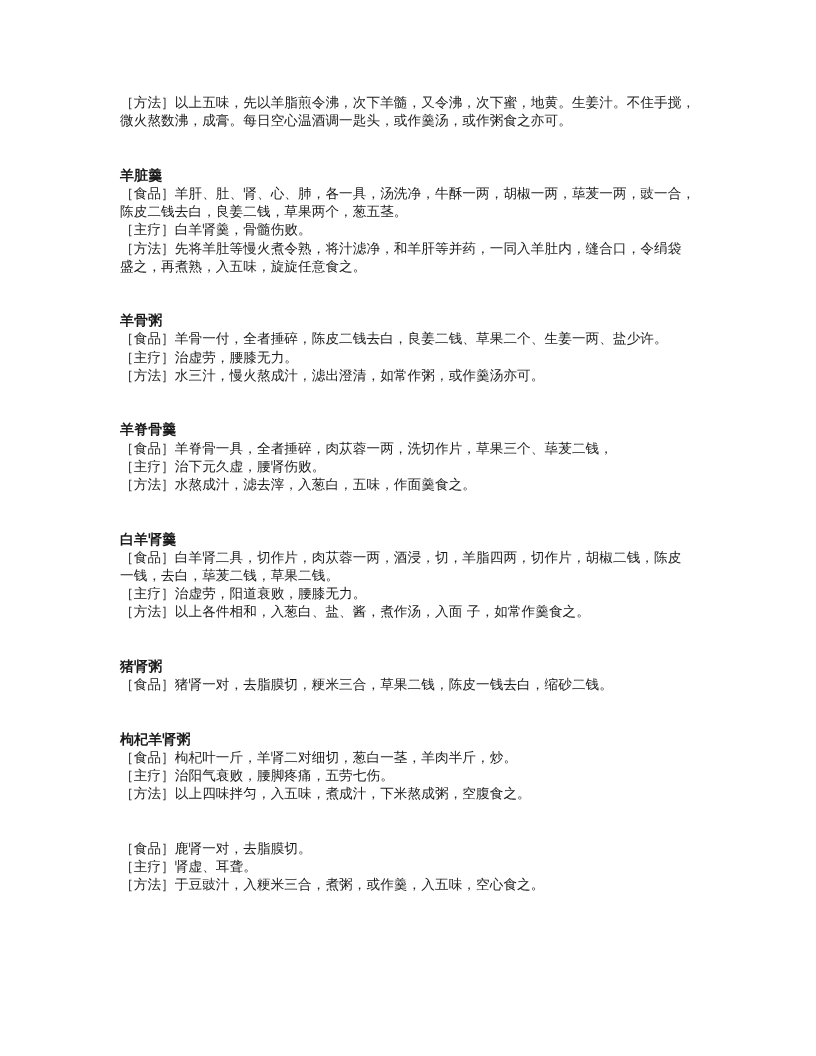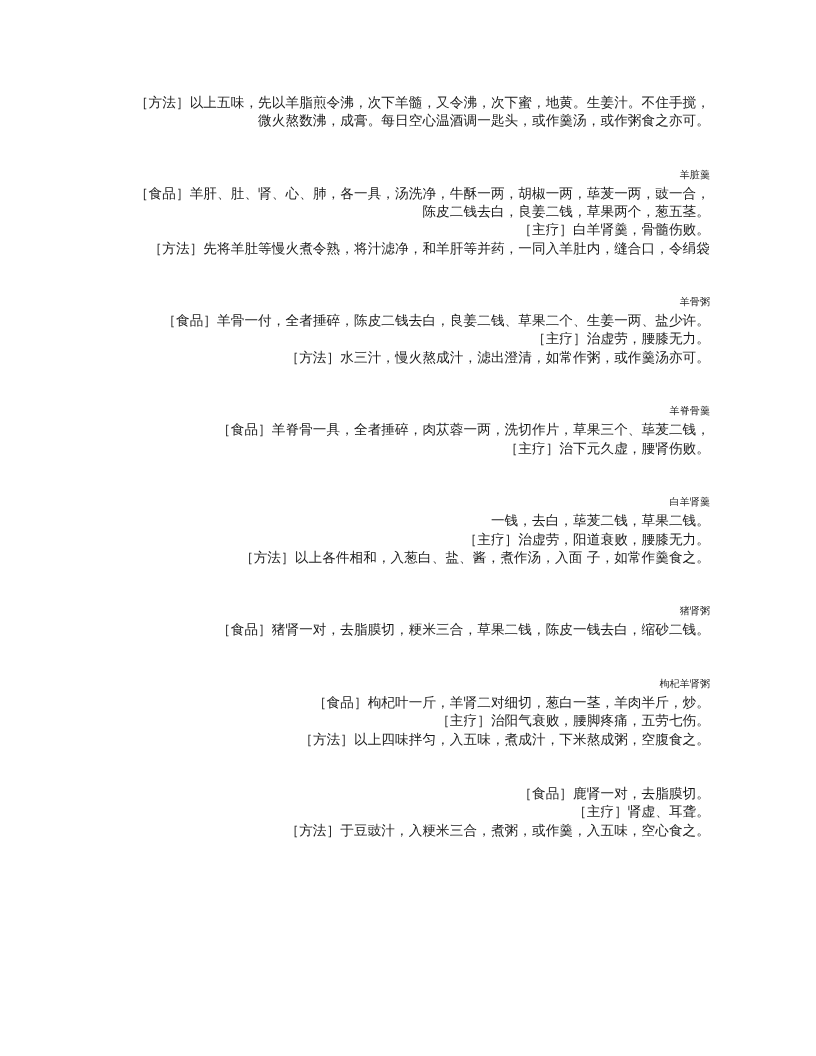--- a/index.html
+++ b/index.html
@@ -20,70 +20,73 @@
       left: 120px;
       top: 93px;
       width: 590px;
     }
     .line {
       height: 18.2px;
       line-height: 18.2px;
       font-size: 13.6px;
       white-space: pre;
       letter-spacing: 0.1px;
-      text-align: right;
     }
     .blank {
       height: 18.2px;
     }
     .title {
-      font-size: 10px;
+      font-size: 14px;
+      font-weight: bold;
     }
   </style>
 </head>
 <body>
 
 <div class="page">
 
   <div>
     <div class="line">［方法］以上五味，先以羊脂煎令沸，次下羊髓，又令沸，次下蜜，地黄。生姜汁。不住手搅，</div>
     <div class="line">微火熬数沸，成膏。每日空心温酒调一匙头，或作羹汤，或作粥食之亦可。</div>
   </div>
   <div class="blank"></div>
   <div class="blank"></div>
 
   <section>
     <div class="line title">羊脏羹</div>
     <div class="line">［食品］羊肝、肚、肾、心、肺，各一具，汤洗净，牛酥一两，胡椒一两，荜茇一两，豉一合，</div>
     <div class="line">陈皮二钱去白，良姜二钱，草果两个，葱五茎。</div>
     <div class="line">［主疗］白羊肾羹，骨髓伤败。</div>
     <div class="line">［方法］先将羊肚等慢火煮令熟，将汁滤净，和羊肝等并药，一同入羊肚内，缝合口，令绢袋</div>
+    <div class="line">盛之，再煮熟，入五味，旋旋任意食之。</div>
   </section>
   <div class="blank"></div>
   <div class="blank"></div>
 
   <section>
     <div class="line title">羊骨粥</div>
     <div class="line">［食品］羊骨一付，全者捶碎，陈皮二钱去白，良姜二钱、草果二个、生姜一两、盐少许。</div>
     <div class="line">［主疗］治虚劳，腰膝无力。</div>
     <div class="line">［方法］水三汁，慢火熬成汁，滤出澄清，如常作粥，或作羹汤亦可。</div>
   </section>
   <div class="blank"></div>
   <div class="blank"></div>
 
   <section>
     <div class="line title">羊脊骨羹</div>
     <div class="line">［食品］羊脊骨一具，全者捶碎，肉苁蓉一两，洗切作片，草果三个、荜茇二钱，</div>
     <div class="line">［主疗］治下元久虚，腰肾伤败。</div>
+    <div class="line">［方法］水熬成汁，滤去滓，入葱白，五味，作面羹食之。</div>
   </section>
   <div class="blank"></div>
   <div class="blank"></div>
 
   <section>
     <div class="line title">白羊肾羹</div>
+    <div class="line">［食品］白羊肾二具，切作片，肉苁蓉一两，酒浸，切，羊脂四两，切作片，胡椒二钱，陈皮</div>
     <div class="line">一钱，去白，荜茇二钱，草果二钱。</div>
     <div class="line">［主疗］治虚劳，阳道衰败，腰膝无力。</div>
     <div class="line">［方法］以上各件相和，入葱白、盐、酱，煮作汤，入面 子，如常作羹食之。</div>
   </section>
   <div class="blank"></div>
   <div class="blank"></div>
 
   <section>
     <div class="line title">猪肾粥</div>
     <div class="line">［食品］猪肾一对，去脂膜切，粳米三合，草果二钱，陈皮一钱去白，缩砂二钱。</div>

